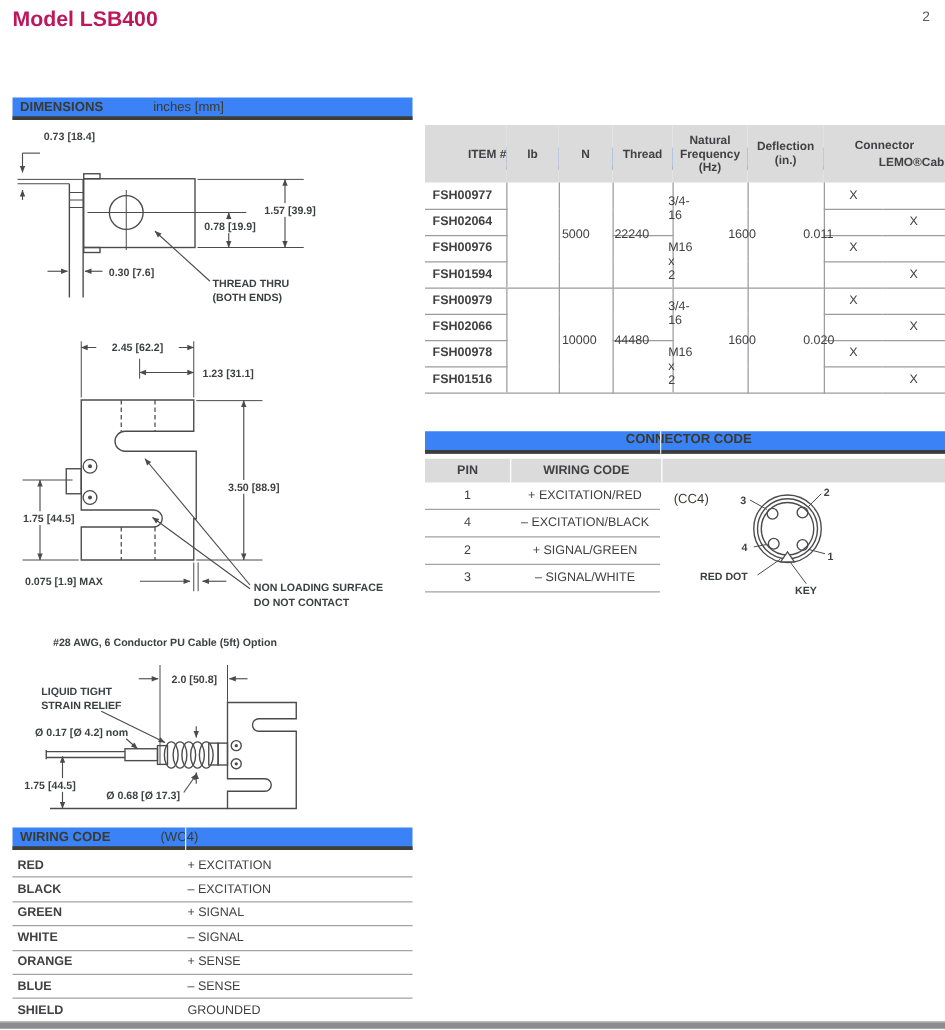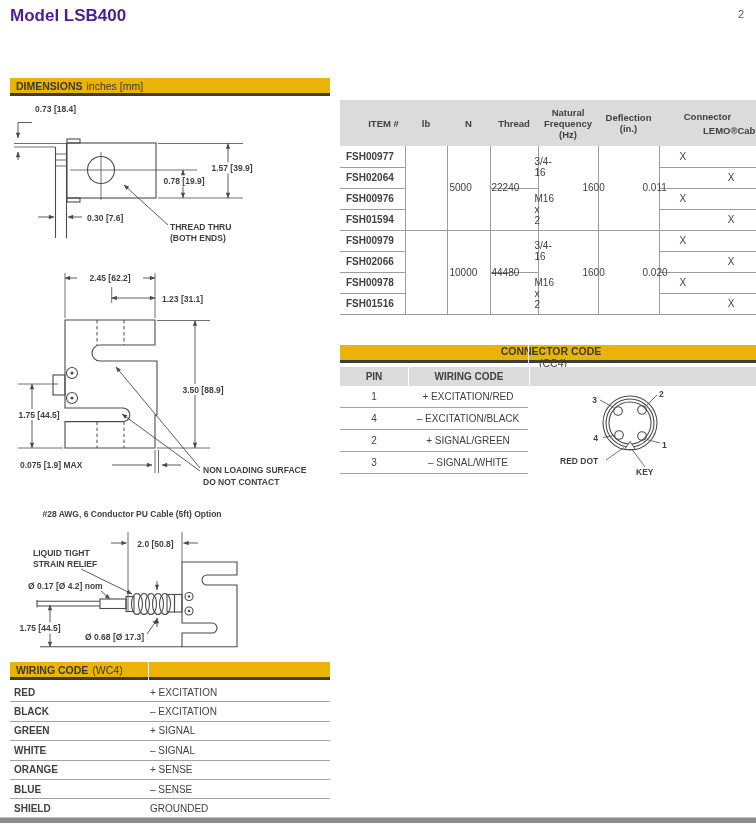--- a/index.html
+++ b/index.html
@@ -1,30 +1,30 @@
 <!DOCTYPE html>
 <html><head>
 <meta charset="utf-8">
 <style>
   html,body{margin:0;padding:0;background:#fff;}
   .page{position:relative;width:756px;height:824px;background:#fff;overflow:hidden;
         font-family:"Liberation Sans",sans-serif;color:#414042;}
-  .page-title{position:absolute;left:10px;top:6px;font-size:17px;font-weight:bold;color:#4c1d95;}
+  .page-title{position:absolute;left:10px;top:6px;font-size:17px;font-weight:bold;color:#be185d;}
   .page-num{position:absolute;right:12px;top:8px;font-size:11px;color:#58595B;}
-  .bar{position:absolute;height:15px;background:#eab308;border-bottom:3px solid #3E3E37;
-       display:flex;align-items:center;padding-left:6px;box-sizing:content-box;font-size:10.5px;color:#3A3A30;}
+  .bar{position:absolute;height:15px;background:#3b82f6;border-bottom:3px solid #3E3E37;
+       display:flex;align-items:center;padding-left:6px;box-sizing:content-box;font-size:10.5px;color:#3A3A30;gap:36px;}
   .bar .bold{font-weight:bold;}
   .bar .norm{font-weight:normal;margin-left:4px;}
   .bar .notch{position:absolute;top:0;bottom:-3px;width:1px;background:rgba(255,255,255,.85);}
   
   table.cap{position:absolute;left:340px;top:100px;width:416px;border-collapse:collapse;
             table-layout:fixed;font-size:10px;color:#414042;}
   .cap th{background:#DBDBDB;font-size:9.5px;font-weight:bold;vertical-align:middle;padding:0;text-align:center;}
   .cap thead tr{height:46px;}
-  .cap th.item{text-align:center;padding-left:22px;}
+  .cap th.item{text-align:right;padding-left:22px;}
   .cap th .hl{line-height:11px;}
   .cap th .sub{display:flex;margin-top:3px;margin-left:44px;}
   .cap th .sub span{display:block;text-align:center;}
   .cap tbody tr{height:21px;}
   .cap td{padding:0;text-align:center;}
   .cap td.item{text-align:left;padding-left:6px;font-weight:bold;
                border-right:1.4px solid #9C9C9E;border-bottom:1.4px solid #9C9C9E;}
   .cap td.vr{border-right:1.4px solid #9C9C9E;border-bottom:1.4px solid #9C9C9E;padding-left:44px;}
   .cap td.xc{border-bottom:1.4px solid #9C9C9E;}
   

